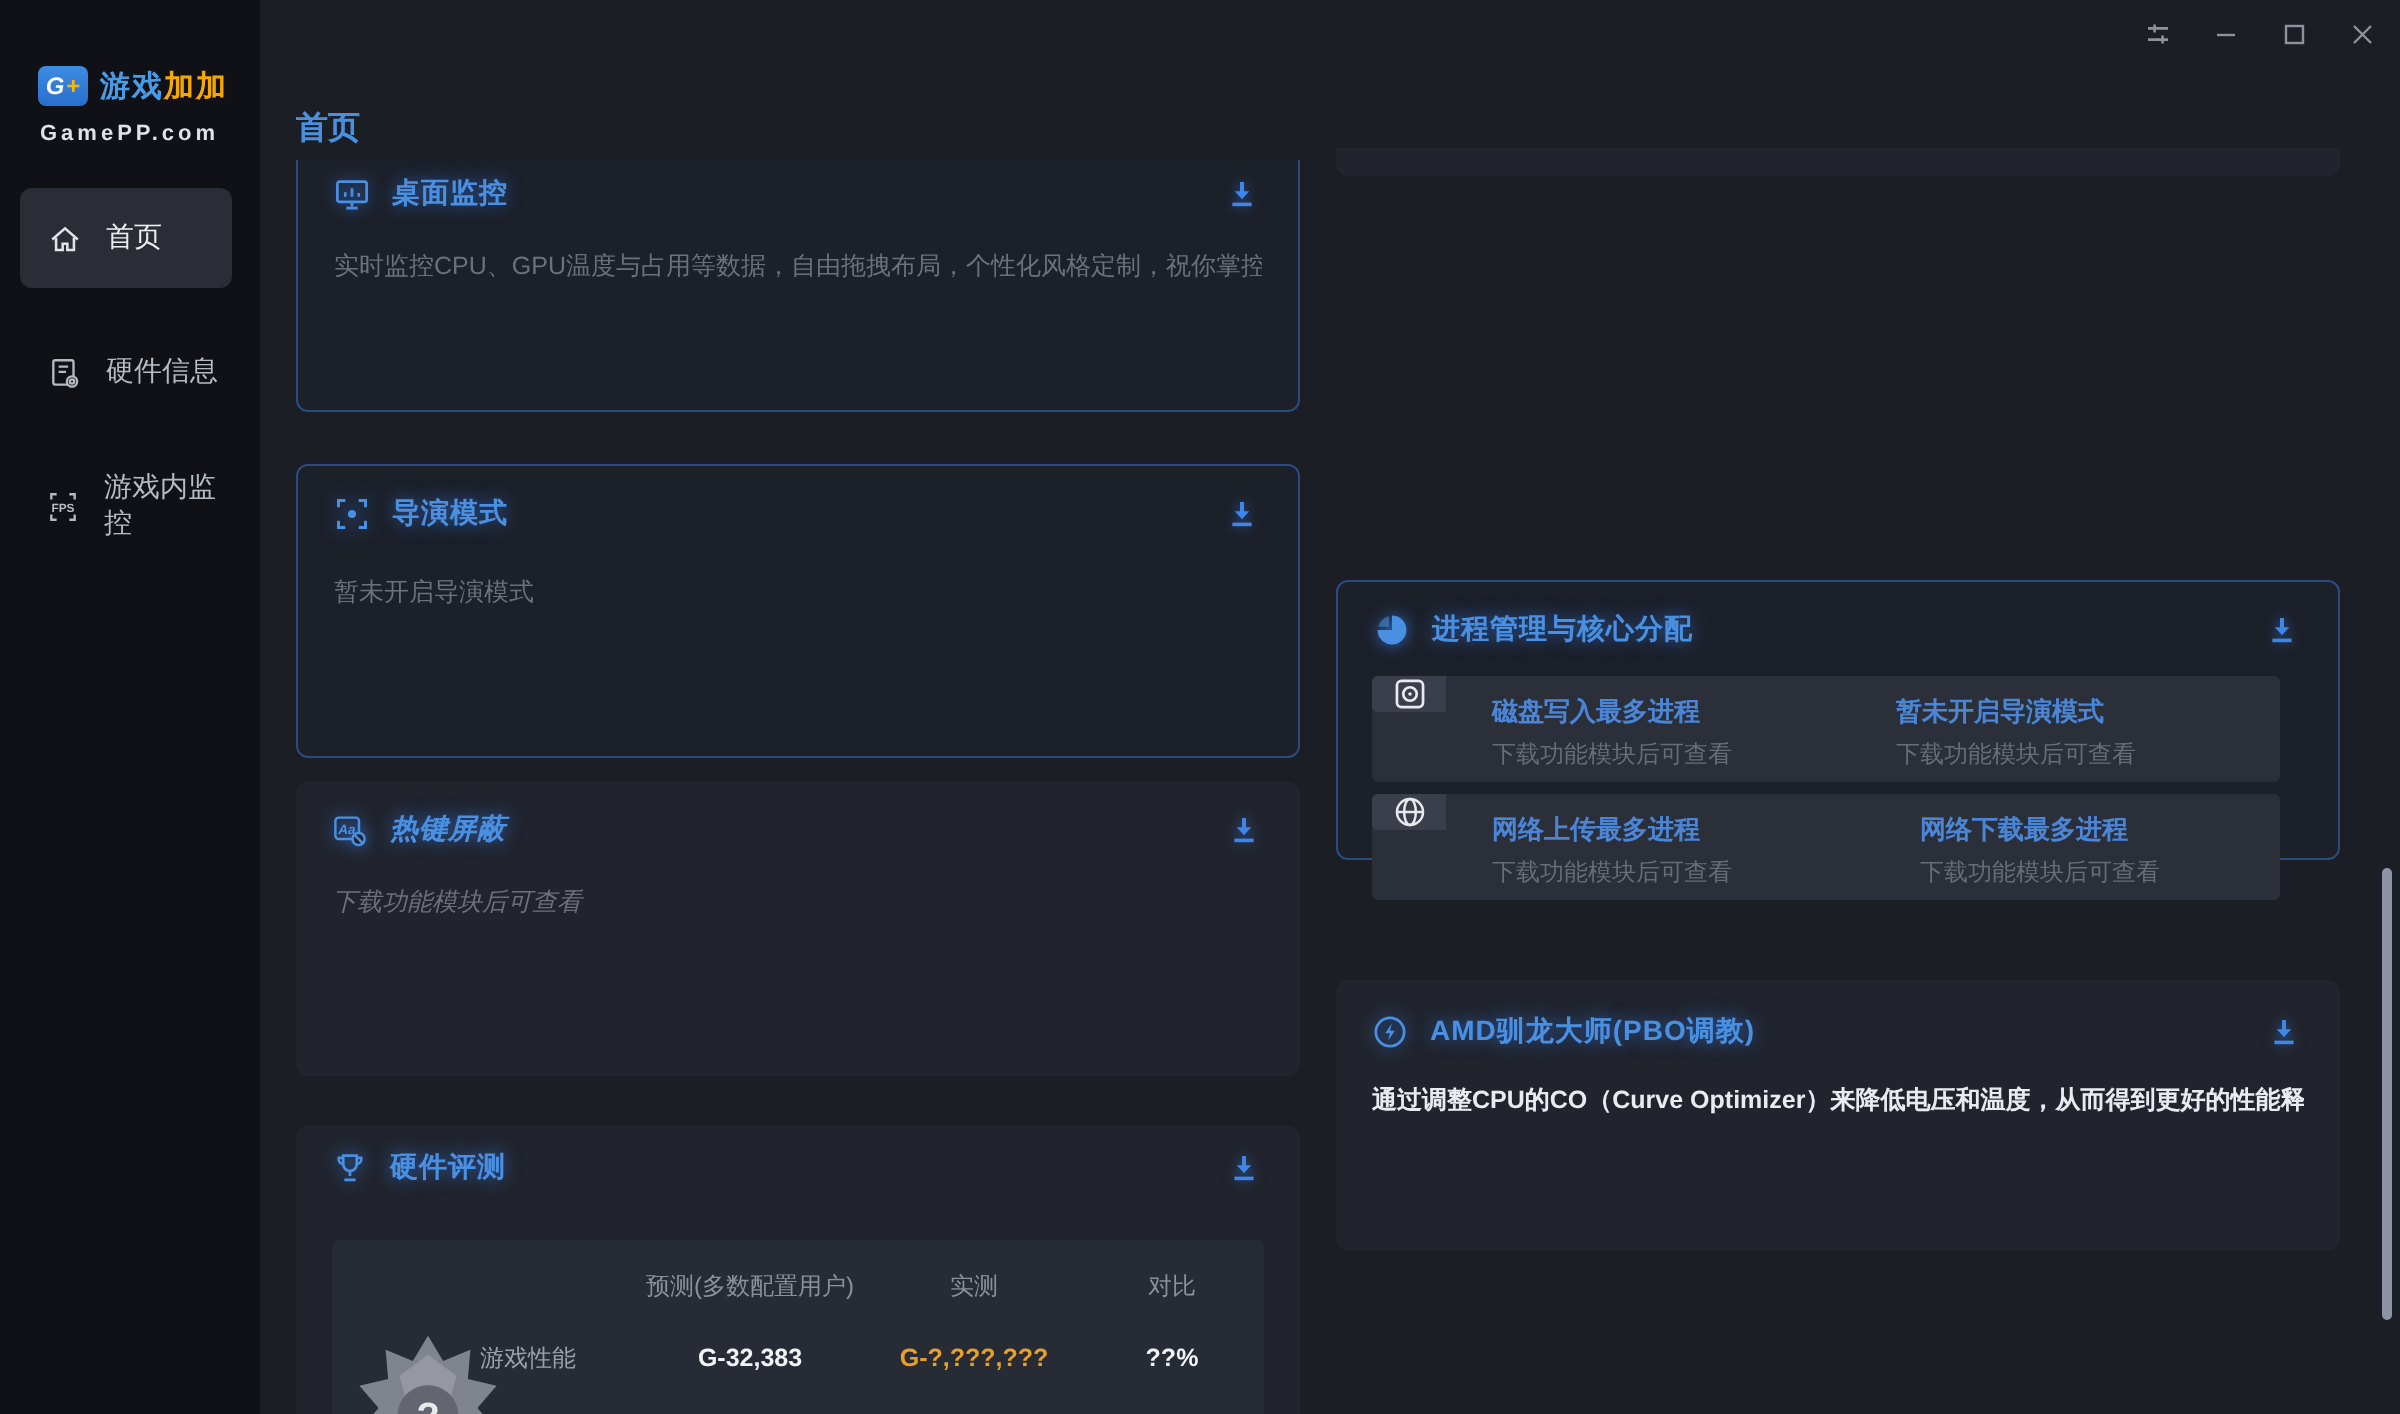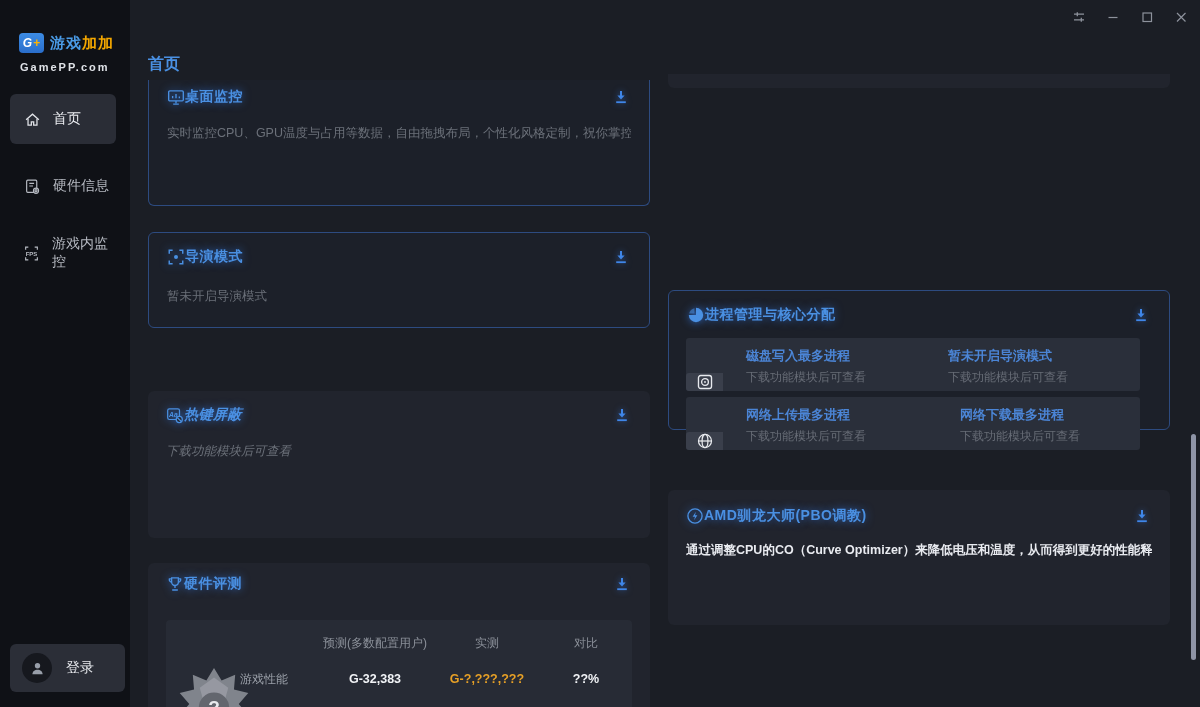--- a/index.html
+++ b/index.html
@@ -48,40 +48,40 @@
   .login-label { color:#e8eaee; font-size:14px; }
 
   
   .page-title { position:absolute; left:148px; top:54px; color:#4a90e2; font-size:16px; font-weight:bold; }
 
   .card { position:absolute; border-radius:6px; }
   .card.bordered { background:#1c2029; border:1px solid #2d4b80; }
   .card.plain { background:#21242d; }
   .card.cliptop { border-top:none; border-radius:0 0 6px 6px; }
 
-  .card-head { display:flex; align-items:center; gap:0; padding:15px 20px 0 18px; }
+  .card-head { display:flex; align-items:center; gap:11px; padding:15px 20px 0 18px; }
   .card-head .cic { width:18px; height:18px; display:flex; align-items:center; justify-content:center; filter:drop-shadow(0 0 4px rgba(53,126,240,.8)); }
   .card-title { color:#4a90e2; font-size:14px; font-weight:bold; text-shadow:0 0 9px rgba(53,126,240,.65); letter-spacing:.5px; }
   .dl-btn { margin-left:auto; width:16px; height:16px; cursor:pointer; filter:drop-shadow(0 0 3px rgba(53,126,240,.6)); }
   .card-desc { margin:19px 18px 0; color:#6b7079; font-size:12.5px; white-space:nowrap; overflow:hidden; }
   .card-desc.bright { color:#e9ebf0; font-weight:bold; }
 
   
   .hw-panel { position:absolute; left:18px; top:57px; width:466px; height:150px; background:#272b35; border-radius:4px; overflow:visible; }
   .hw-grid { display:grid; grid-template-columns:150px 118px 106px 92px; padding-top:11px; }
   .hw-grid > div { height:25px; line-height:25px; text-align:center; font-size:12px; color:#8b9099; white-space:nowrap; }
   .hw-grid .lbl { text-align:right; padding-right:28px; color:#9ba0a9; }
   .hw-grid .val { color:#f1f3f6; font-weight:bold; font-size:12.5px; }
   .hw-grid .val.orange { color:#e8a126; }
   .hw-badge { position:absolute; left:10px; top:46px; width:76px; height:76px; }
 
   
   .proc-row {
     position:absolute; left:17px; width:454px; height:53px;
-    background:#2a2f3a; border-radius:3px; display:flex; align-items:flex-end;
+    background:#2a2f3a; border-radius:3px; display:flex; align-items:flex-start;
   }
   .proc-ic { width:37px; background:#3a3f4b; border-radius:3px 0 0 3px; display:flex; align-items:center; justify-content:center; }
   .proc-item { position:absolute; top:9px; }
   .proc-item .t { color:#4b85d6; font-size:13px; font-weight:bold; cursor:pointer; }
   .proc-item .s { color:#676c76; font-size:12px; margin-top:4px; }
 
   .scroll-thumb { position:absolute; left:1191px; top:434px; width:5px; height:226px; background:#8e94a6; border-radius:3px; cursor:pointer; }
 </style>
 </head>
 <body>
@@ -147,29 +147,20 @@
         <span class="ic">
           <svg width="17" height="17" viewBox="0 0 16 16" fill="none" stroke="#b6bac2" stroke-width="1.1">
               <path d="M5 2H2.5v2.5M11 2h2.5v2.5M13.5 11.5V14H11M5 14H2.5v-2.5"></path>
               <text x="8" y="10.3" text-anchor="middle" font-size="5.6" fill="#b6bac2" stroke="none" font-weight="bold">FPS</text>
             </svg>
         </span>
         <span>游戏内监控</span>
       </div>
     </div>
 
-    <div class="login-btn">
-      <div class="avatar">
-        <svg width="17" height="17" viewBox="0 0 16 16">
-            <circle cx="8" cy="5.4" r="2.5" fill="#989ea9"></circle>
-            <path d="M3.2 13.4c0-2.7 2.1-4.3 4.8-4.3s4.8 1.6 4.8 4.3z" fill="#989ea9"></path>
-          </svg>
-      </div>
-      <span class="login-label">登录</span>
-    </div>
   </div>
 
   <div class="page-title">首页</div>
 
   <div class="card bordered cliptop" style="left:148px; top:80px; width:502px; height:126px;">
     <div class="card-head" style="padding-top:8px;">
       <span class="cic">
         <svg width="18" height="18" viewBox="0 0 16 16" fill="none" stroke="#4a90e2" stroke-width="1.2">
             <rect x="1.5" y="2.5" width="13" height="9" rx="1"></rect>
             <path d="M5 9.2V7.2M8 9.2V5.4M11 9.2V7.6"></path>
@@ -181,21 +172,21 @@
         <svg width="16" height="16" viewBox="0 0 16 16">
             <path d="M8 2v6" stroke="#3f86e8" stroke-width="2"></path>
             <path d="M4.4 6.6h7.2L8 10.6z" fill="#3f86e8"></path>
             <path d="M3.2 13.2h9.6" stroke="#3f86e8" stroke-width="1.8"></path>
           </svg>
       </span>
     </div>
     <div class="card-desc">实时监控CPU、GPU温度与占用等数据，自由拖拽布局，个性化风格定制，祝你掌控性能与桌面美学</div>
   </div>
 
-  <div class="card bordered" style="left:148px; top:232px; width:502px; height:96px;">
+  <div class="card bordered" style="left:148px; top:232px; width:502px; height:147px;">
     <div class="card-head">
       <span class="cic">
         <svg width="18" height="18" viewBox="0 0 16 16" fill="none" stroke="#4a90e2" stroke-width="1.3">
             <path d="M5 2H2v3M11 2h3v3M14 11v3h-3M5 14H2v-3"></path>
             <circle cx="8" cy="8" r="1.8" fill="#4a90e2" stroke="none"></circle>
           </svg>
       </span>
       <span class="card-title">导演模式</span>
       <span class="dl-btn">
         <svg width="16" height="16" viewBox="0 0 16 16">

